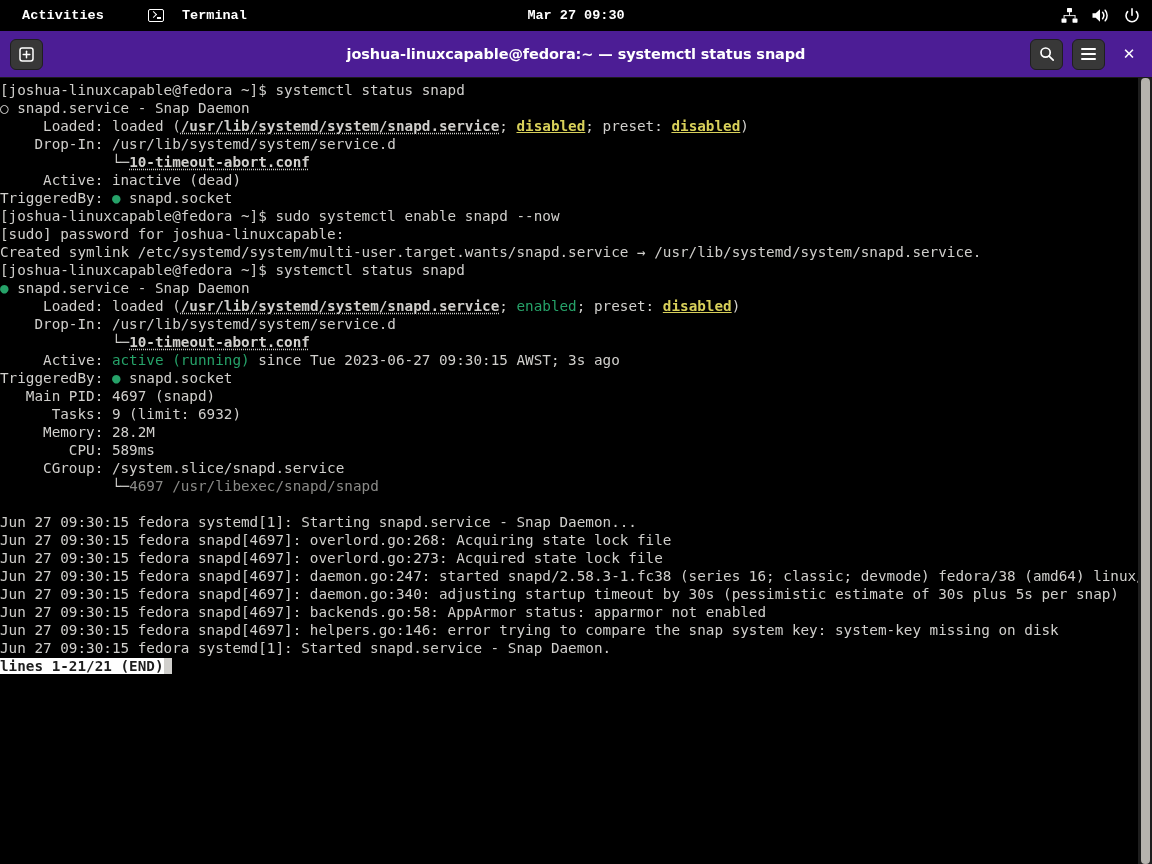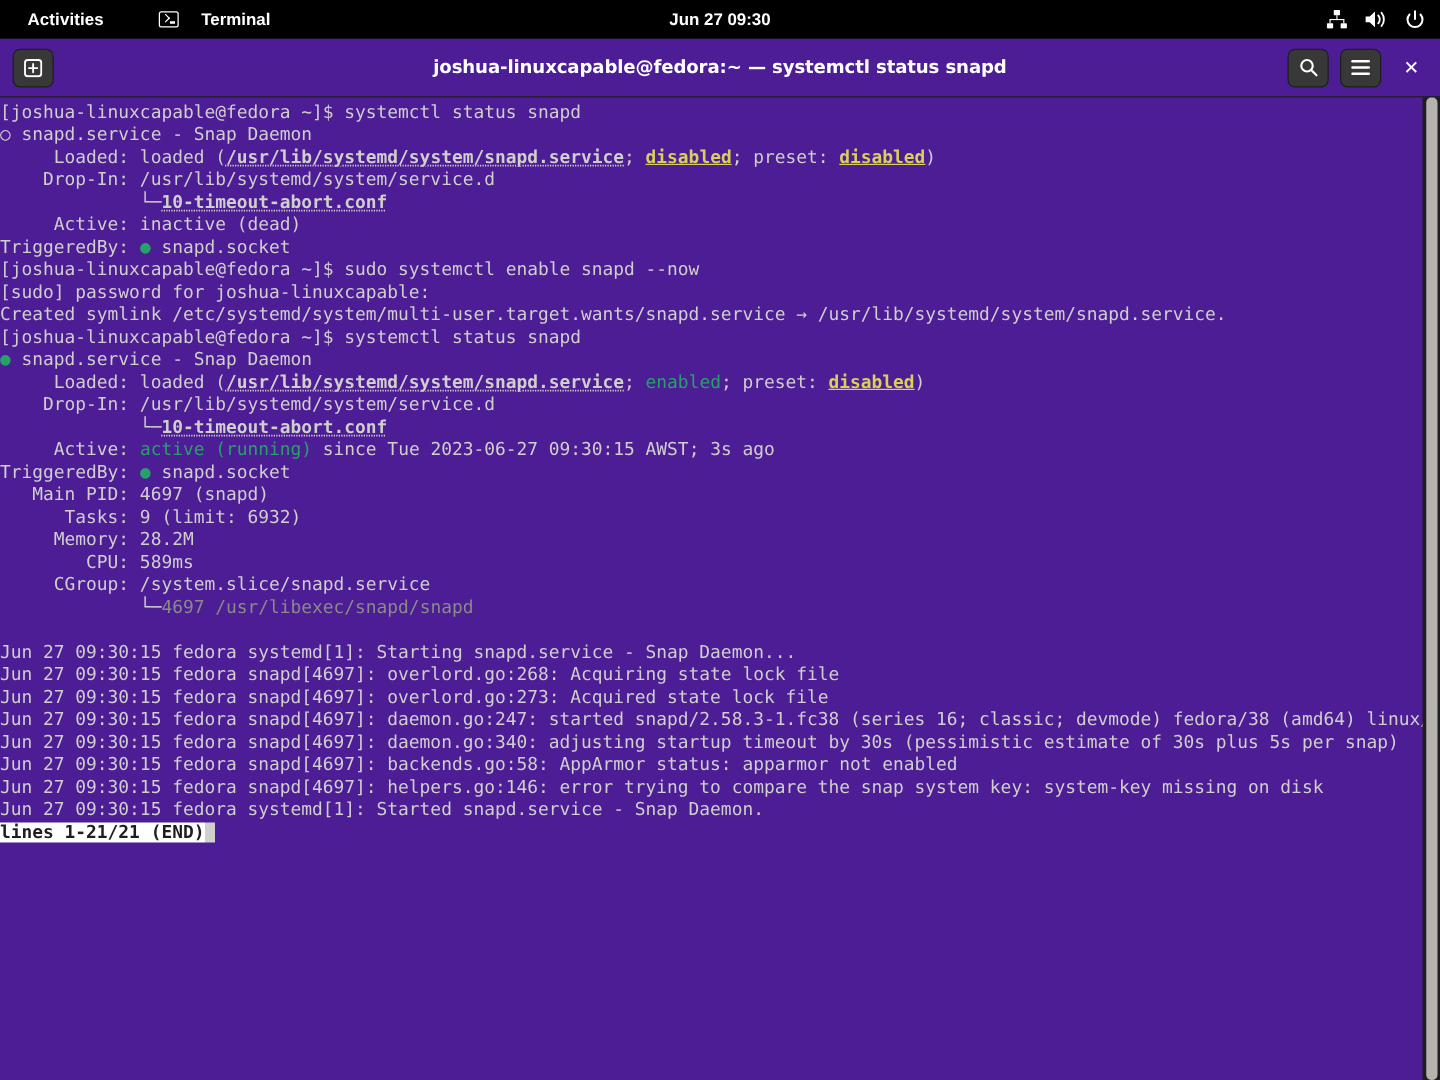--- a/index.html
+++ b/index.html
@@ -11,21 +11,21 @@
   }
 
   
   #topbar {
     position: absolute; top: 0; left: 0;
     width: 1152px; height: 31px;
     background: #000000;
     display: flex; align-items: center;
     color: #ffffff;
     font-size: 13.5px; font-weight: bold;
-    font-family: Liberation Sans, sans-serif;
+    font-family: Liberation Mono, monospace;
   }
   #activities { margin-left: 14px; padding: 2px 8px; border-radius: 4px; letter-spacing: .1px; }
   #app-entry { margin-left: 30px; display: flex; align-items: center; gap: 18px; padding: 2px 6px; border-radius: 4px; }
   .term-glyph {
     width: 16px; height: 13px; border: 1.6px solid #ffffff; border-radius: 2px;
     position: relative; display: inline-block;
   }
   .term-glyph::before {
     content: ""; position: absolute; left: 2.2px; top: 2.2px;
     width: 4px; height: 4px; border-right: 1.5px solid #fff; border-bottom: 1.5px solid #fff;
@@ -68,21 +68,21 @@
     display: flex; align-items: center; justify-content: center; cursor: pointer;
     color: #ffffff; font-size: 15px;
   }
   .hamburger { width: 15px; display: flex; flex-direction: column; gap: 3px; }
   .hamburger i { display: block; height: 2px; background: #ffffff; border-radius: 1px; }
 
   
   #terminal {
     position: absolute; top: 78px; left: 0;
     width: 1152px; height: 786px;
-    background: #4c1d95;
+    background: #000000;
     overflow: hidden;
   }
   #tty {
     position: absolute; top: 3px; left: 0;
     font-family: "DejaVu Sans Mono", monospace;
     font-size: 14.3px;
     line-height: 18px;
     color: #d0cfcc;
     white-space: pre;
     letter-spacing: 0px;
@@ -111,21 +111,21 @@
 <body>
 
 <div id="topbar">
   <div id="activities">Activities</div>
 
   <div id="app-entry">
     <span class="term-glyph"></span>
     <span>Terminal</span>
   </div>
 
-  <div id="clock">Jun 27  09:30</div>
+  <div id="clock">Mar 27  09:30</div>
 
   <div id="tray">
     <span>
       <svg width="17" height="15" viewBox="0 0 17 15" fill="#ffffff">
         <rect x="6" y="0" width="5" height="4.2" rx="0.6"></rect>
         <rect x="0.5" y="10.5" width="5" height="4.2" rx="0.6"></rect>
         <rect x="11.5" y="10.5" width="5" height="4.2" rx="0.6"></rect>
         <rect x="8.1" y="4.2" width="0.9" height="3.2"></rect>
         <rect x="2.8" y="7.2" width="11.5" height="0.9"></rect>
         <rect x="2.6" y="7.2" width="0.9" height="3.4"></rect>

